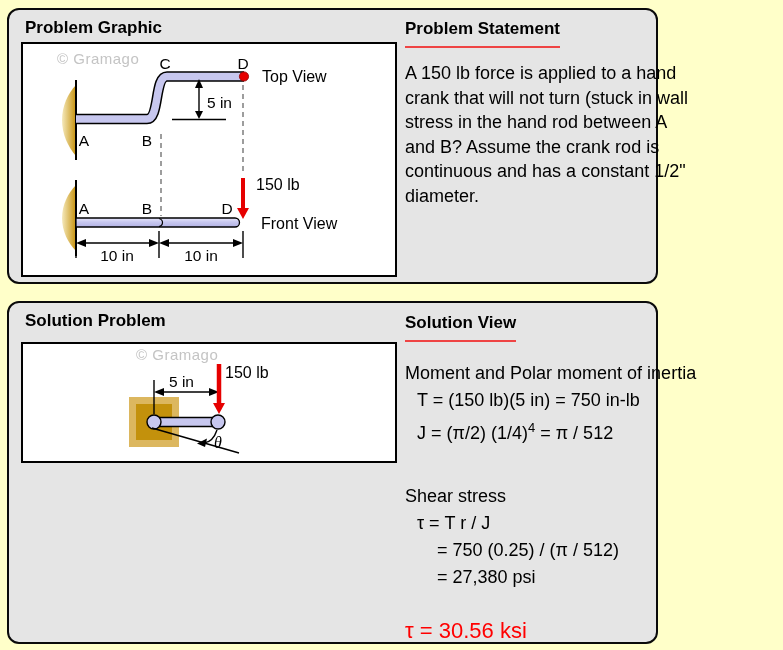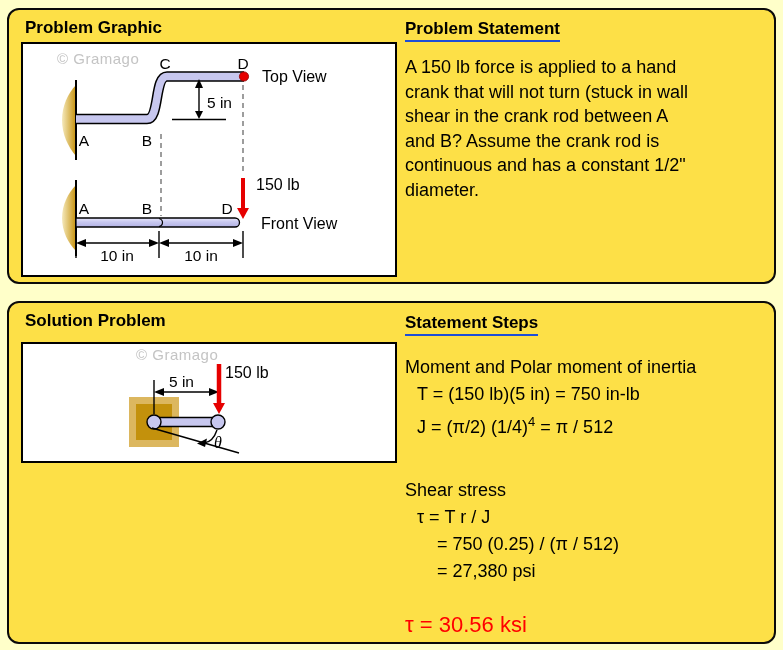--- a/index.html
+++ b/index.html
@@ -4,42 +4,42 @@
 <style>
   html,body{margin:0;padding:0;}
   body{
     width:783px;height:650px;overflow:hidden;
     background:#FFFFC9;
     font-family:"Liberation Sans",sans-serif;
     color:#000;
   }
   .page{position:relative;width:783px;height:650px;}
   .panel{
-    position:absolute;left:7px;width:769px;
-    background:#fde047;
+    position:absolute;left:7px;width:651px;
+    background:#e5e5e5;
     border:2px solid #0a0a0a;border-radius:12px;
     box-sizing:border-box;
   }
   #panel-problem{top:8px;height:276px;}
   #panel-solution{top:301px;height:343px;}
   .ptitle{
     position:absolute;left:16px;top:8px;
     font-size:17px;font-weight:bold;
   }
   .gbox{
     position:absolute;left:12px;background:#ffffff;
     border:2px solid #000;box-sizing:content-box;
   }
   #gbox1{top:32px;width:372px;height:231px;}
   #gbox2{top:39px;width:372px;height:117px;}
   .rcol{position:absolute;left:396px;width:372px;}
   .utitle{
     display:inline-block;
     font-size:17px;font-weight:bold;
-    border-bottom:2px solid #1d4ed8;padding-bottom:1px;
+    border-bottom:2px solid #ef4444;padding-bottom:7px;
   }
   .stmt{margin-top:13px;}
   .stmt div{font-size:18px;line-height:24.5px;white-space:nowrap;}
   .steps{margin-top:18px;}
   .sline{font-size:18px;line-height:27px;white-space:nowrap;}
   .ind1{padding-left:12px;}
   .ind2{padding-left:32px;}
   .gap36{height:36px;}
   .gap26{height:26px;}
   .result{font-size:22px;color:#FF0000;}
@@ -129,21 +129,21 @@
           <text x="178" y="217" text-anchor="middle">10 in</text>
         </g>
       </svg>
     </div>
 
     <div class="rcol" style="top:9px">
       <span class="utitle">Problem Statement</span>
       <div class="stmt">
         <div>A 150 lb force is applied to a hand</div>
         <div>crank that will not turn (stuck in wall</div>
-        <div>shear in the crank rod between A</div>
+        <div>stress in the hand rod between A</div>
         <div>and B? Assume the crank rod is</div>
         <div>continuous and has a constant 1/2"</div>
         <div>diameter.</div>
       </div>
     </div>
   </section>
 
   <section class="panel" id="panel-solution">
     <div class="ptitle">Solution Problem</div>
 
@@ -169,21 +169,21 @@
         <circle cx="195" cy="78" r="7" fill="#C7C7EF" stroke="#000" stroke-width="1.4"></circle>
 
         <line x1="129" y1="84" x2="216" y2="109" stroke="#000" stroke-width="1.5"></line>
         <path d="M194,86 Q190,98 181,99" fill="none" stroke="#000" stroke-width="1.4"></path>
         <polygon points="184,94.5 182,103 174,99.5" fill="#000"></polygon>
         <text class="theta" x="191" y="104">θ</text>
       </svg>
     </div>
 
     <div class="rcol" style="top:10px">
-      <span class="utitle">Statement Steps</span>
+      <span class="utitle">Solution View</span>
       <div class="steps">
         <div class="sline">Moment and Polar moment of inertia</div>
         <div class="sline ind1">T = (150 lb)(5 in) = 750 in-lb</div>
         <div class="sline ind1"><span>J = (π/2) (1/4)</span><sup class="exp">4</sup><span> = π / 512</span></div>
         <div class="gap36"></div>
         <div class="sline">Shear stress</div>
         <div class="sline ind1">τ = T r / J</div>
         <div class="sline ind2">= 750 (0.25) / (π / 512)</div>
         <div class="sline ind2">= 27,380 psi</div>
         <div class="gap26"></div>

